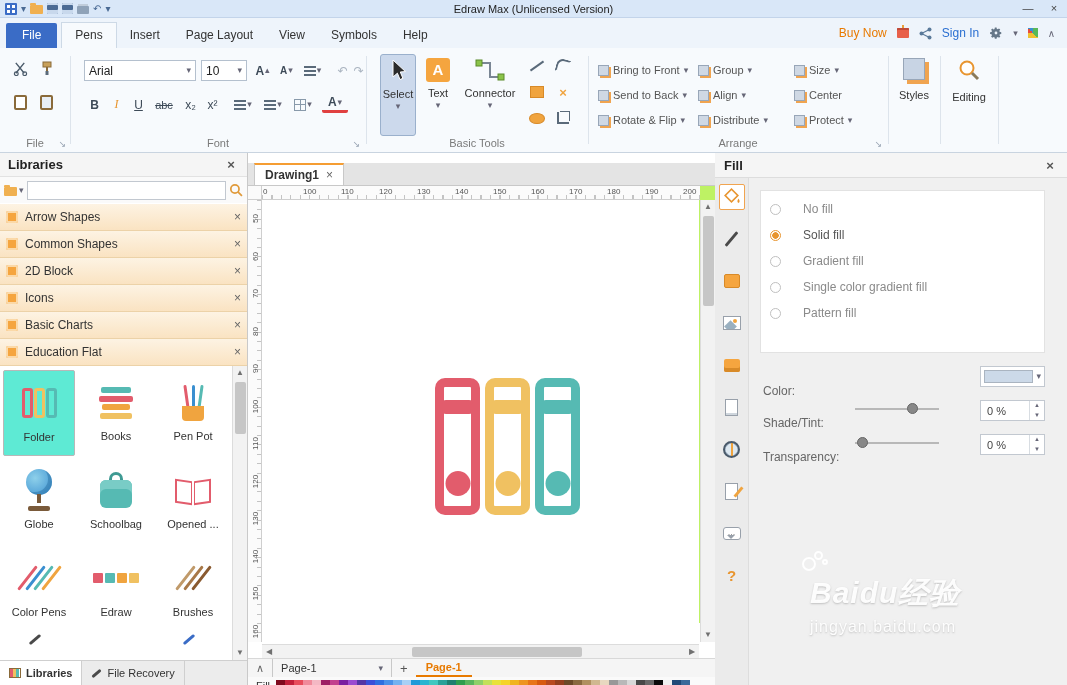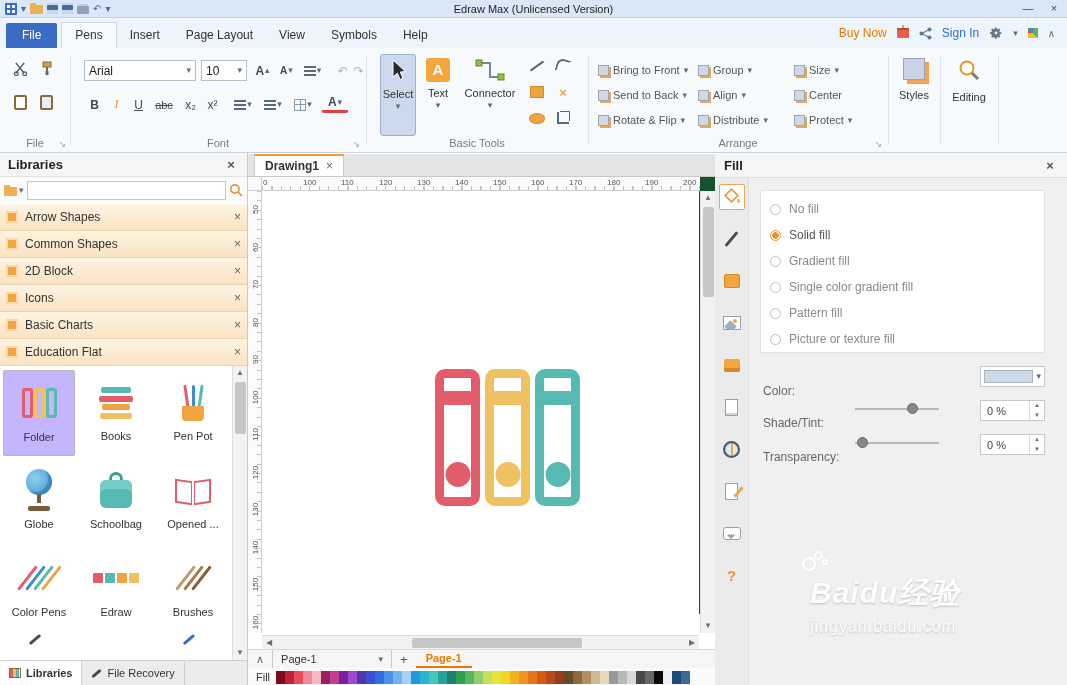--- a/index.html
+++ b/index.html
@@ -73,21 +73,21 @@
   .x-btn{margin-left:auto;color:#555;font-size:13px;width:16px;text-align:center;}
   .lp-search{position:absolute;left:0;top:24px;width:100%;height:26px;display:flex;align-items:center;gap:3px;padding:0 4px;background:#fafafa;}
   .lib-drop{display:flex;align-items:center;gap:2px;}
   .lib-search{flex:1;height:19px;border:1px solid #c2c8d0;background:#fff;padding:0 4px;font-size:11px;}
   .lib-rows{position:absolute;left:0;top:51px;width:100%;}
   .lib-row{height:27px;display:flex;align-items:center;gap:7px;padding:0 6px;background:linear-gradient(#fdf3e3,#fae3c2);border-bottom:1px solid #ecd2a8;font-size:12px;color:#333;}
   .lib-ico{width:12px;height:12px;background:#f5a53f;border-radius:2px;box-shadow:inset 0 0 0 2px #fbd9a8;flex:none;}
   .lib-close{margin-left:auto;color:#666;font-size:12px;}
   .gallery{position:absolute;left:0;top:213px;width:100%;height:294px;background:#fff;overflow:hidden;}
   .gal-item{position:absolute;width:72px;height:86px;display:flex;flex-direction:column;align-items:center;justify-content:flex-start;padding-top:8px;font-size:11px;color:#333;border-radius:2px;}
-  .gal-item.selected{background:#c4b5fd;border:1px solid #b8b8b8;}
+  .gal-item.selected{background:#5eead4;border:1px solid #b8b8b8;}
   .gal-icon{height:48px;display:flex;align-items:center;justify-content:center;gap:1px;}
   .gal-label{margin-top:4px;white-space:nowrap;}
   .mb{display:inline-block;width:11px;height:30px;border:3px solid;border-radius:3px;}
   .bk{display:block;height:6px;border-radius:2px;margin:1.5px auto 0;}
   .pot{position:relative;width:30px;height:38px;}
   .pot .cup{position:absolute;bottom:0;left:4px;width:22px;height:15px;background:#f0a43f;border-radius:0 0 4px 4px;}
   .pot .pen{position:absolute;bottom:12px;width:3px;height:24px;border-radius:2px;}
   .globe-ico{position:relative;width:34px;height:42px;}
   .globe-ico .ball{position:absolute;left:4px;top:0;width:26px;height:26px;border-radius:50%;background:radial-gradient(circle at 35% 35%,#8ed0ea,#3a8fd0);box-shadow:inset -4px -3px 0 rgba(20,90,140,.35);}
   .globe-ico .arm{position:absolute;left:15px;top:25px;width:4px;height:9px;background:#7a5a3a;}
@@ -106,21 +106,21 @@
   .lp-tab{display:flex;align-items:center;gap:5px;padding:0 9px;border-right:1px solid #cfcfcf;}
   .lp-tab.active{background:#fff;font-weight:bold;}
   .shelf-ico{width:12px;height:10px;border:1px solid #8a6a3a;background:linear-gradient(90deg,#e25c6c 0 3px,#f0c161 3px 6px,#56bab3 6px 9px,#fff 9px);}
   .pencil-ico{width:14px;height:3px;background:#4a4a4a;border-radius:2px;transform:rotate(-40deg);}
   .pencil-ico.blue{background:#3a6cc6;}
   .scrollv{position:absolute;background:#f2f2f2;border-left:1px solid #dcdcdc;}
   .scroll-arrow{position:absolute;left:0;width:100%;text-align:center;font-size:8px;color:#707070;line-height:14px;}
   .thumb{position:absolute;background:#c6c6c6;border-radius:2px;}
 
   
-  .canvasarea{position:absolute;left:248px;top:154px;width:467px;height:460px;background:#14532d;}
+  .canvasarea{position:absolute;left:248px;top:163px;width:467px;height:460px;background:#bef264;}
   .tabbar{position:absolute;left:0;top:0;width:100%;height:23px;background:#e4e4e4;border-bottom:1px solid #c8c8c8;display:flex;align-items:flex-end;}
   .doc-tab{height:22px;background:#fff;border:1px solid #c8c8c8;border-bottom:none;border-top:2px solid #f59d33;display:flex;align-items:center;gap:7px;padding:0 10px;margin-left:6px;font-size:12px;font-weight:bold;color:#333;}
   .ruler-corner{position:absolute;left:0;top:23px;width:14px;height:14px;background:#fafafa;border-right:1px solid #cfcfcf;border-bottom:1px solid #cfcfcf;}
   .h-ruler{position:absolute;left:14px;top:23px;width:438px;height:14px;border-bottom:1px solid #cfcfcf;background:repeating-linear-gradient(to right,#c4c4c4 0 1px,transparent 1px 9.5px) left bottom/100% 4px no-repeat #fbfbfb;}
   .v-ruler{position:absolute;left:0;top:37px;width:14px;height:442px;border-right:1px solid #cfcfcf;background:repeating-linear-gradient(to bottom,#c4c4c4 0 1px,transparent 1px 9.4px) right top/4px 100% no-repeat #fbfbfb;}
   .ruler-num{position:absolute;font-size:8px;color:#555;top:1px;}
   .v-ruler .ruler-num{left:0;width:14px;text-align:center;transform:rotate(-90deg);}
   .canvas{position:absolute;left:14px;top:37px;width:437px;height:442px;background:#fff;}
   .binder{position:absolute;width:45px;height:137px;border:9px solid #e25c6c;border-radius:10px;background:#fff;}
   .binder .bar{position:absolute;left:-2px;right:-2px;top:13px;height:14px;border-radius:4px;}
@@ -150,21 +150,21 @@
   .picico::after{content:"";position:absolute;right:3px;top:2px;width:4px;height:4px;border-radius:50%;background:#f0a43f;}
   .orect2{width:16px;height:13px;background:#f5a53f;border-radius:2px;box-shadow:inset 0 -4px 0 #d88a28;}
   .docico{width:13px;height:17px;background:#fff;border:1px solid #98a0aa;box-shadow:inset 0 -3px 0 -1px #cfd6dd,inset 0 -7px 0 -5px #cfd6dd,inset 0 -11px 0 -9px #cfd6dd;}
   .globeico2{width:17px;height:17px;border-radius:50%;border:2px solid #4a5a6a;background:linear-gradient(90deg,transparent 0 6px,#f0a43f 6px 8px,transparent 8px) ,radial-gradient(circle,#dde8f0 60%,#b8c8d8 61%);}
   .docpen{width:13px;height:17px;background:#fff;border:1px solid #98a0aa;position:relative;}
   .docpen::after{content:"";position:absolute;right:-3px;bottom:1px;width:3px;height:12px;background:#f0a43f;transform:rotate(40deg);}
   .bubble{width:18px;height:13px;border:1px solid #98a0aa;border-radius:3px;background:#fff;position:relative;font-size:9px;color:#888;text-align:center;line-height:9px;}
   .bubble::after{content:"";position:absolute;left:3px;bottom:-4px;border:4px solid transparent;border-top-color:#98a0aa;}
   .qico{font-size:15px;font-weight:bold;color:#e8952f;}
   .optcard{position:absolute;left:45px;top:37px;width:285px;height:163px;background:#fff;border:1px solid #e2e2e2;padding-top:5px;}
-  .fill-opt{height:26px;display:flex;align-items:center;gap:8px;padding:0 9px;font-size:12px;color:#8a8a8a;}
+  .fill-opt{height:26px;display:flex;align-items:center;gap:22px;padding:0 9px;font-size:12px;color:#8a8a8a;}
   .radio{width:11px;height:11px;border:1px solid #c0c0c0;border-radius:50%;background:#fff;flex:none;}
   .radio.sel{border-color:#e8952f;background:radial-gradient(circle,#e8952f 0 3px,#fff 3.5px);}
   .fill-opt.sel-row{color:#555;}
   .rp-row-label{position:absolute;left:48px;font-size:12px;color:#666;margin-top:11px;}
   .colordrop{position:absolute;left:265px;top:213px;width:65px;height:21px;background:#fff;border:1px solid #c2c8d0;display:flex;align-items:center;padding:0 3px;gap:3px;}
   .colordrop .sw{flex:1;height:13px;border:1px solid #aab4c0;}
   .slider{position:absolute;width:84px;height:14px;}
   .slider .track{position:absolute;left:0;right:0;top:6px;height:2px;background:#b8b8b8;}
   .slider .handle{position:absolute;top:1px;width:11px;height:11px;border-radius:50%;background:#888;border:1px solid #666;}
   .spin{position:absolute;left:265px;width:65px;height:21px;background:#fff;border:1px solid #c2c8d0;display:flex;align-items:center;font-size:11px;color:#444;}
@@ -772,24 +772,20 @@
         <span class="fill-opt-label">Gradient fill</span>
       </div>
       <div class="fill-opt">
         <span class="radio"></span>
         <span class="fill-opt-label">Single color gradient fill</span>
       </div>
       <div class="fill-opt">
         <span class="radio"></span>
         <span class="fill-opt-label">Pattern fill</span>
       </div>
-      <div class="fill-opt">
-        <span class="radio"></span>
-        <span class="fill-opt-label">Picture or texture fill</span>
-      </div>
     </div>
 
   <span class="rp-row-label" style="top:220px;">Color:</span>
   <div class="colordrop">
     <span class="sw" style="background: rgb(204, 217, 232);"></span>
     <span class="caret">▾</span>
   </div>
 
   <span class="rp-row-label" style="top:252px;">Shade/Tint:</span>
   <div class="slider" style="left:140px;top:249px;">

